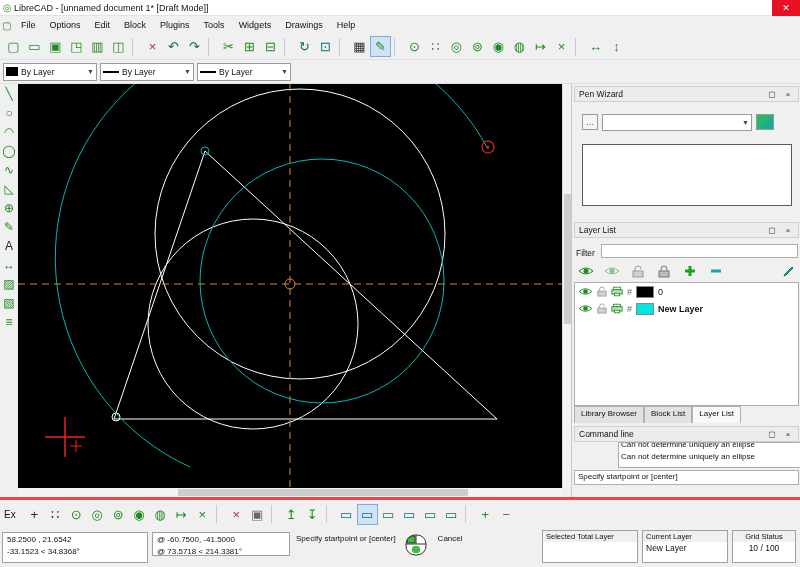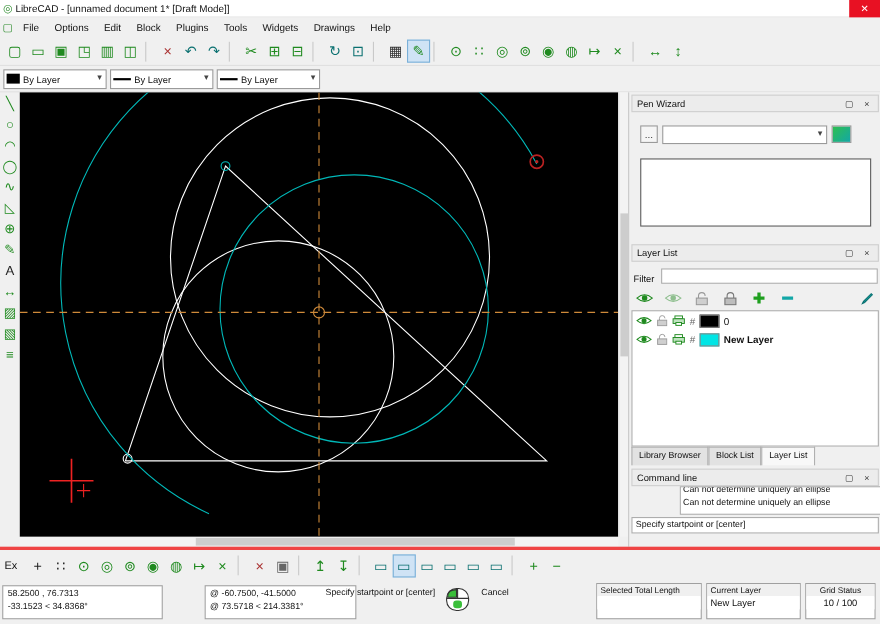--- a/index.html
+++ b/index.html
@@ -74,21 +74,21 @@
   .cmd-prompt { position:absolute; left:2px; top:386px; width:225px; height:15px; background:#fff; border:1px solid #adadad; font-size:8px; padding:1px 3px; }
 
   
   .bottombar { position:absolute; left:0; top:497px; width:800px; height:31px; display:flex; align-items:center; padding-left:4px; border-top:3px solid #ef4444; }
   .ex-label { font-size:10px; margin-right:8px; }
 
   
   .statusbar { position:absolute; left:0; top:528px; width:800px; height:39px; background:#f0f0f0; }
   .sbox { position:absolute; top:4px; background:#fff; border:1px solid #a0a0a0; font-size:8px; padding:1px 4px; line-height:12px; }
   .coordbox1 { left:2px; width:146px; height:31px; }
-  .coordbox2 { left:152px; width:138px; height:31px;margin-left:34px; }
+  .coordbox2 { left:152px; width:138px; height:24px; }
   .hintarea { position:absolute; left:296px; top:6px; width:240px; display:flex; align-items:flex-start; gap:8px; font-size:8px; }
   .groupbox { position:absolute; top:2px; border:1px solid #a0a0a0; background:#fff; }
   .groupbox .glabel { font-size:7.5px; background:#f0f0f0; padding:1px 3px; white-space:nowrap; }
   .groupbox .gvalue { font-size:8.5px; padding:1px 3px; background:#fff; min-height:12px; }
   .gb-length { left:542px; width:96px; height:33px; }
   .gb-layer { left:642px; width:86px; height:33px; }
   .gb-grid { left:732px; width:64px; height:33px; text-align:center; }
 
   svg { display:block; }
 </style>
@@ -375,40 +375,40 @@
         <span class="tbi" style="color: rgb(10, 112, 112);">▭</span>
         <span class="tbi" style="color: rgb(10, 112, 112);">▭</span>
         <span class="tsep"></span>
         <span class="tbi" style="color: rgb(31, 138, 31);">+</span>
         <span class="tbi" style="color: rgb(31, 138, 31);">−</span>
       </span>
   </div>
 
   <div class="statusbar">
     <div class="sbox coordbox1">
-      <div>58.2500 , 76.7313</div>
+      <div>58.2500 , 21.6542</div>
       <div>-33.1523 &lt; 34.8368°</div>
     </div>
     <div class="sbox coordbox2">
       <div>@ -60.7500, -41.5000</div>
       <div>@ 73.5718 &lt; 214.3381°</div>
     </div>
     <div class="hintarea">
       <span>Specify startpoint or [center]</span>
       <svg width="26" height="22" viewBox="0 0 26 22">
         <rect x="2" y="1" width="20" height="20" rx="9" fill="#ffffff" stroke="#333"></rect>
         <path d="M2 10 h20" stroke="#333" fill="none"></path>
         <path d="M12 1 v9" stroke="#333" fill="none"></path>
         <path d="M3 9 V8 Q3 2 11 2 V9 Z" fill="#3bbf3b" stroke="#333"></path>
         <rect x="8" y="12" width="8" height="7" rx="3" fill="#3bbf3b" stroke="none"></rect>
       </svg>
       <span>Cancel</span>
     </div>
     <div class="groupbox gb-length">
-      <div class="glabel">Selected Total Length</div>
+      <div class="glabel">Selected Total Layer</div>
       <div class="gvalue"></div>
     </div>
     <div class="groupbox gb-layer">
       <div class="glabel">Current Layer</div>
       <div class="gvalue">New Layer</div>
     </div>
     <div class="groupbox gb-grid">
       <div class="glabel">Grid Status</div>
       <div class="gvalue">10 / 100</div>
     </div>

